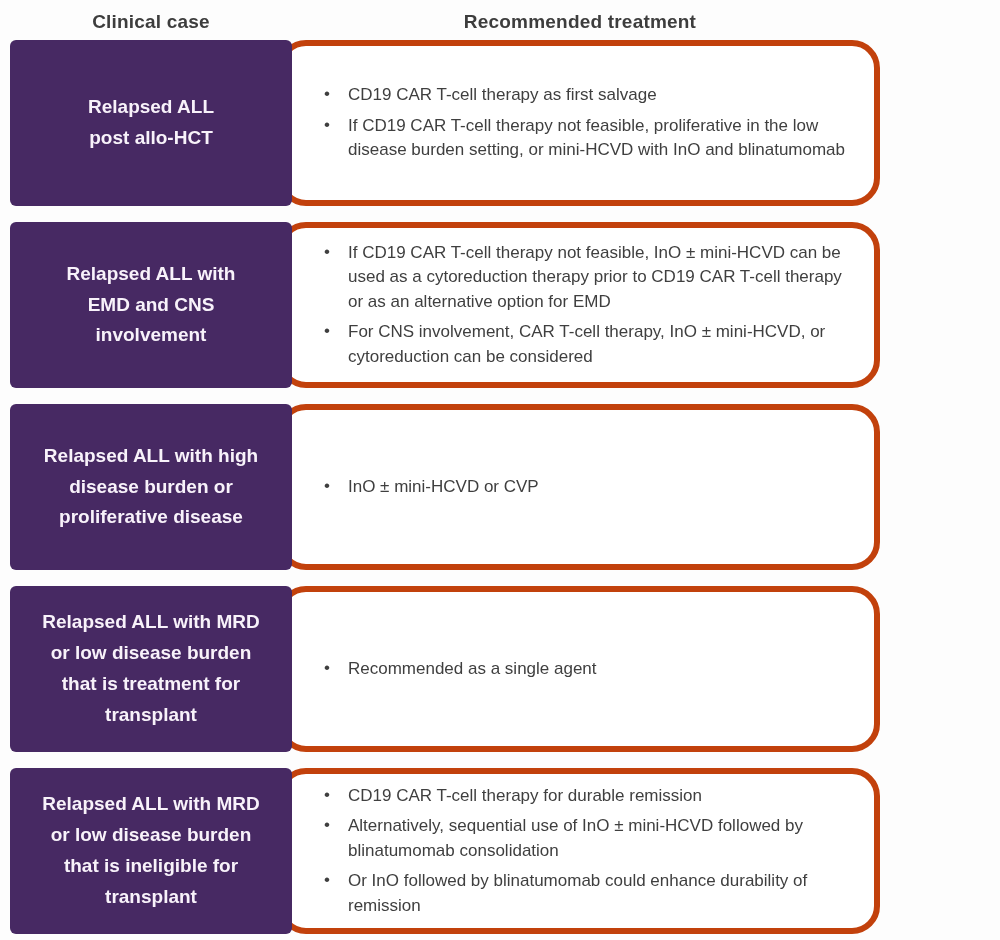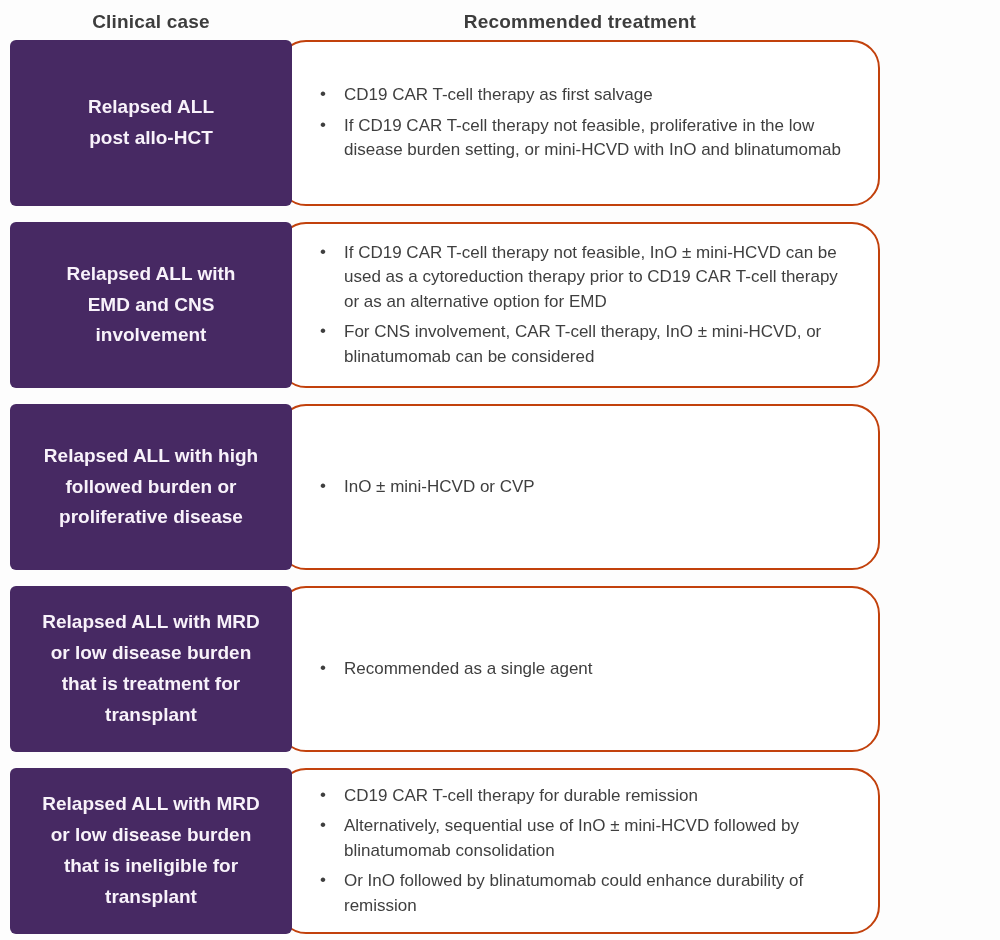--- a/index.html
+++ b/index.html
@@ -48,21 +48,21 @@
     text-align: center;
     position: relative;
     z-index: 2;
     padding: 8px 14px;
   }
   .case-line { display: block; }
   .treatment-card {
     flex: 1;
     margin-left: -14px;
     background: #ffffff;
-    border: 2px solid #c2410c;
+    border: 6px solid #c2410c;
     border-radius: 28px;
     display: flex;
     align-items: center;
     position: relative;
     z-index: 1;
   }
   ul.bullets {
     list-style: none;
     margin: 0;
     padding: 0 28px 0 38px;
@@ -114,30 +114,30 @@
     <div class="case-card">
       <div>
         <span class="case-line">Relapsed ALL with</span>
         <span class="case-line">EMD and CNS</span>
         <span class="case-line">involvement</span>
       </div>
     </div>
     <div class="treatment-card">
       <ul class="bullets">
         <li>If CD19 CAR T-cell therapy not feasible, InO ± mini-HCVD can be used as a cytoreduction therapy prior to CD19 CAR T-cell therapy or as an alternative option for EMD</li>
-        <li>For CNS involvement, CAR T-cell therapy, InO ± mini-HCVD, or blinatumomab can be considered</li>
+        <li>For CNS involvement, CAR T-cell therapy, InO ± mini-HCVD, or cytoreduction can be considered</li>
       </ul>
     </div>
   </div>
 
   <div class="row">
     <div class="case-card">
       <div>
         <span class="case-line">Relapsed ALL with high</span>
-        <span class="case-line">followed burden or</span>
+        <span class="case-line">disease burden or</span>
         <span class="case-line">proliferative disease</span>
       </div>
     </div>
     <div class="treatment-card">
       <ul class="bullets">
         <li>InO ± mini-HCVD or CVP</li>
       </ul>
     </div>
   </div>
 

